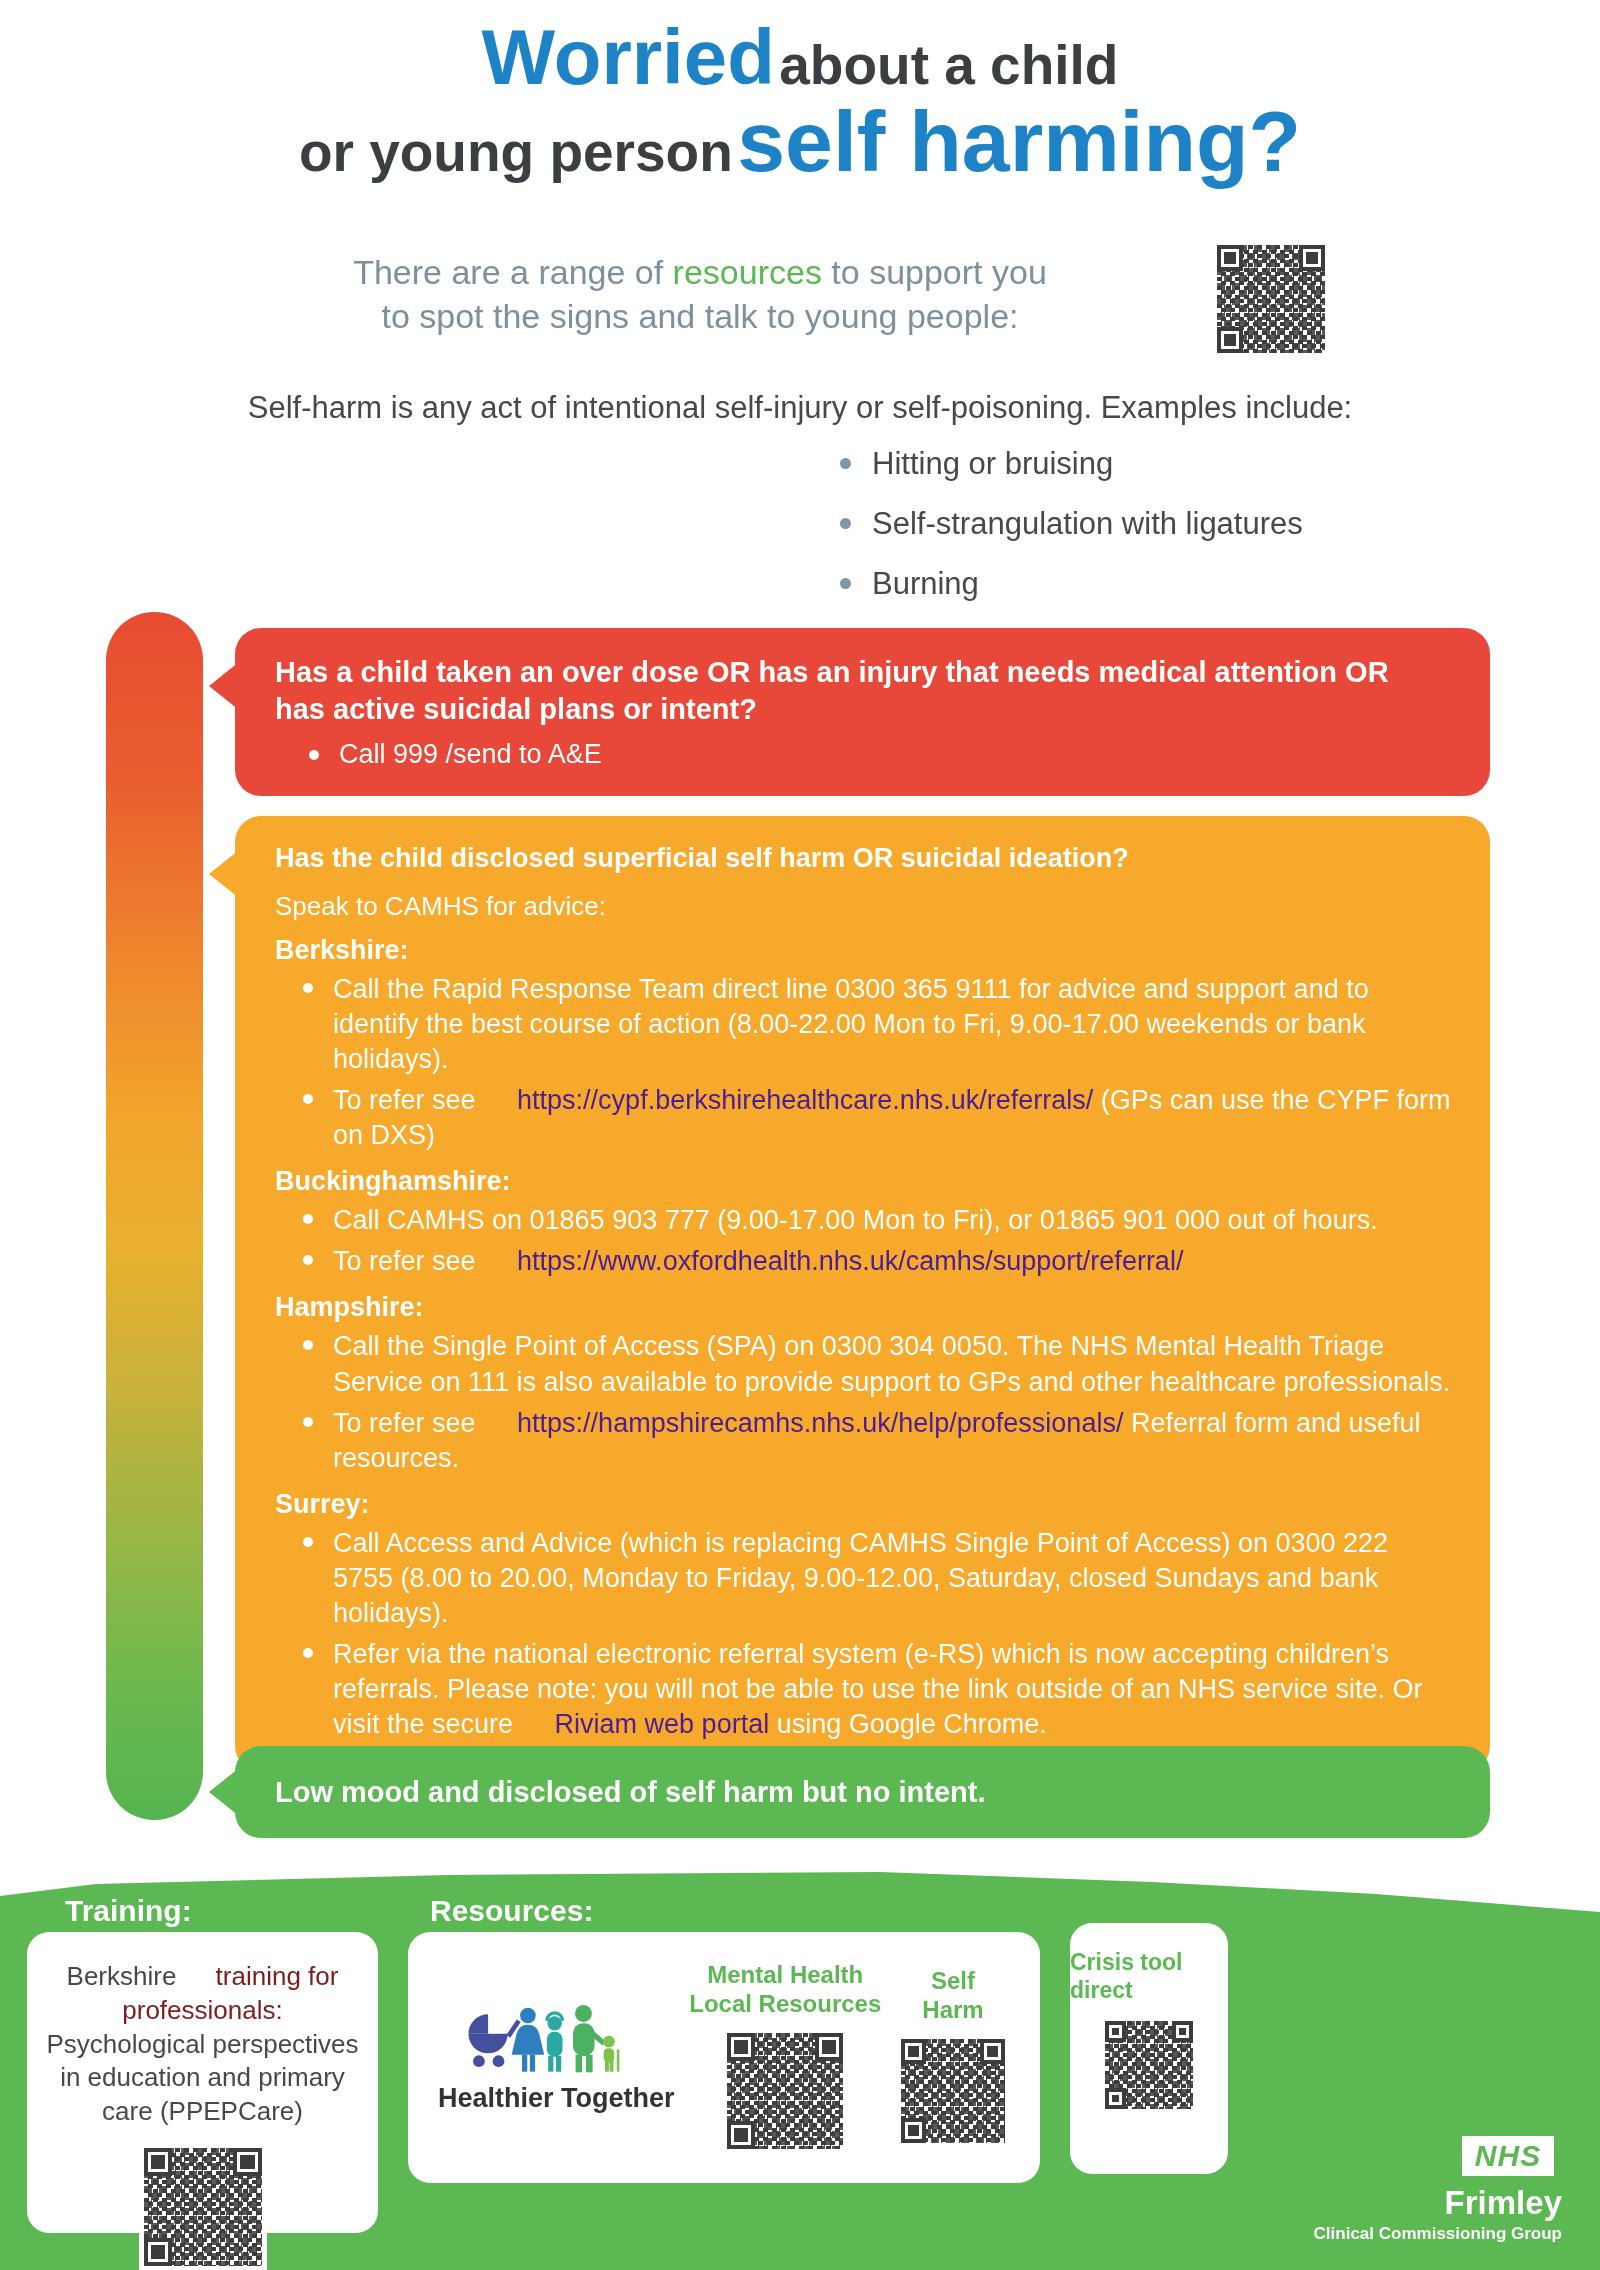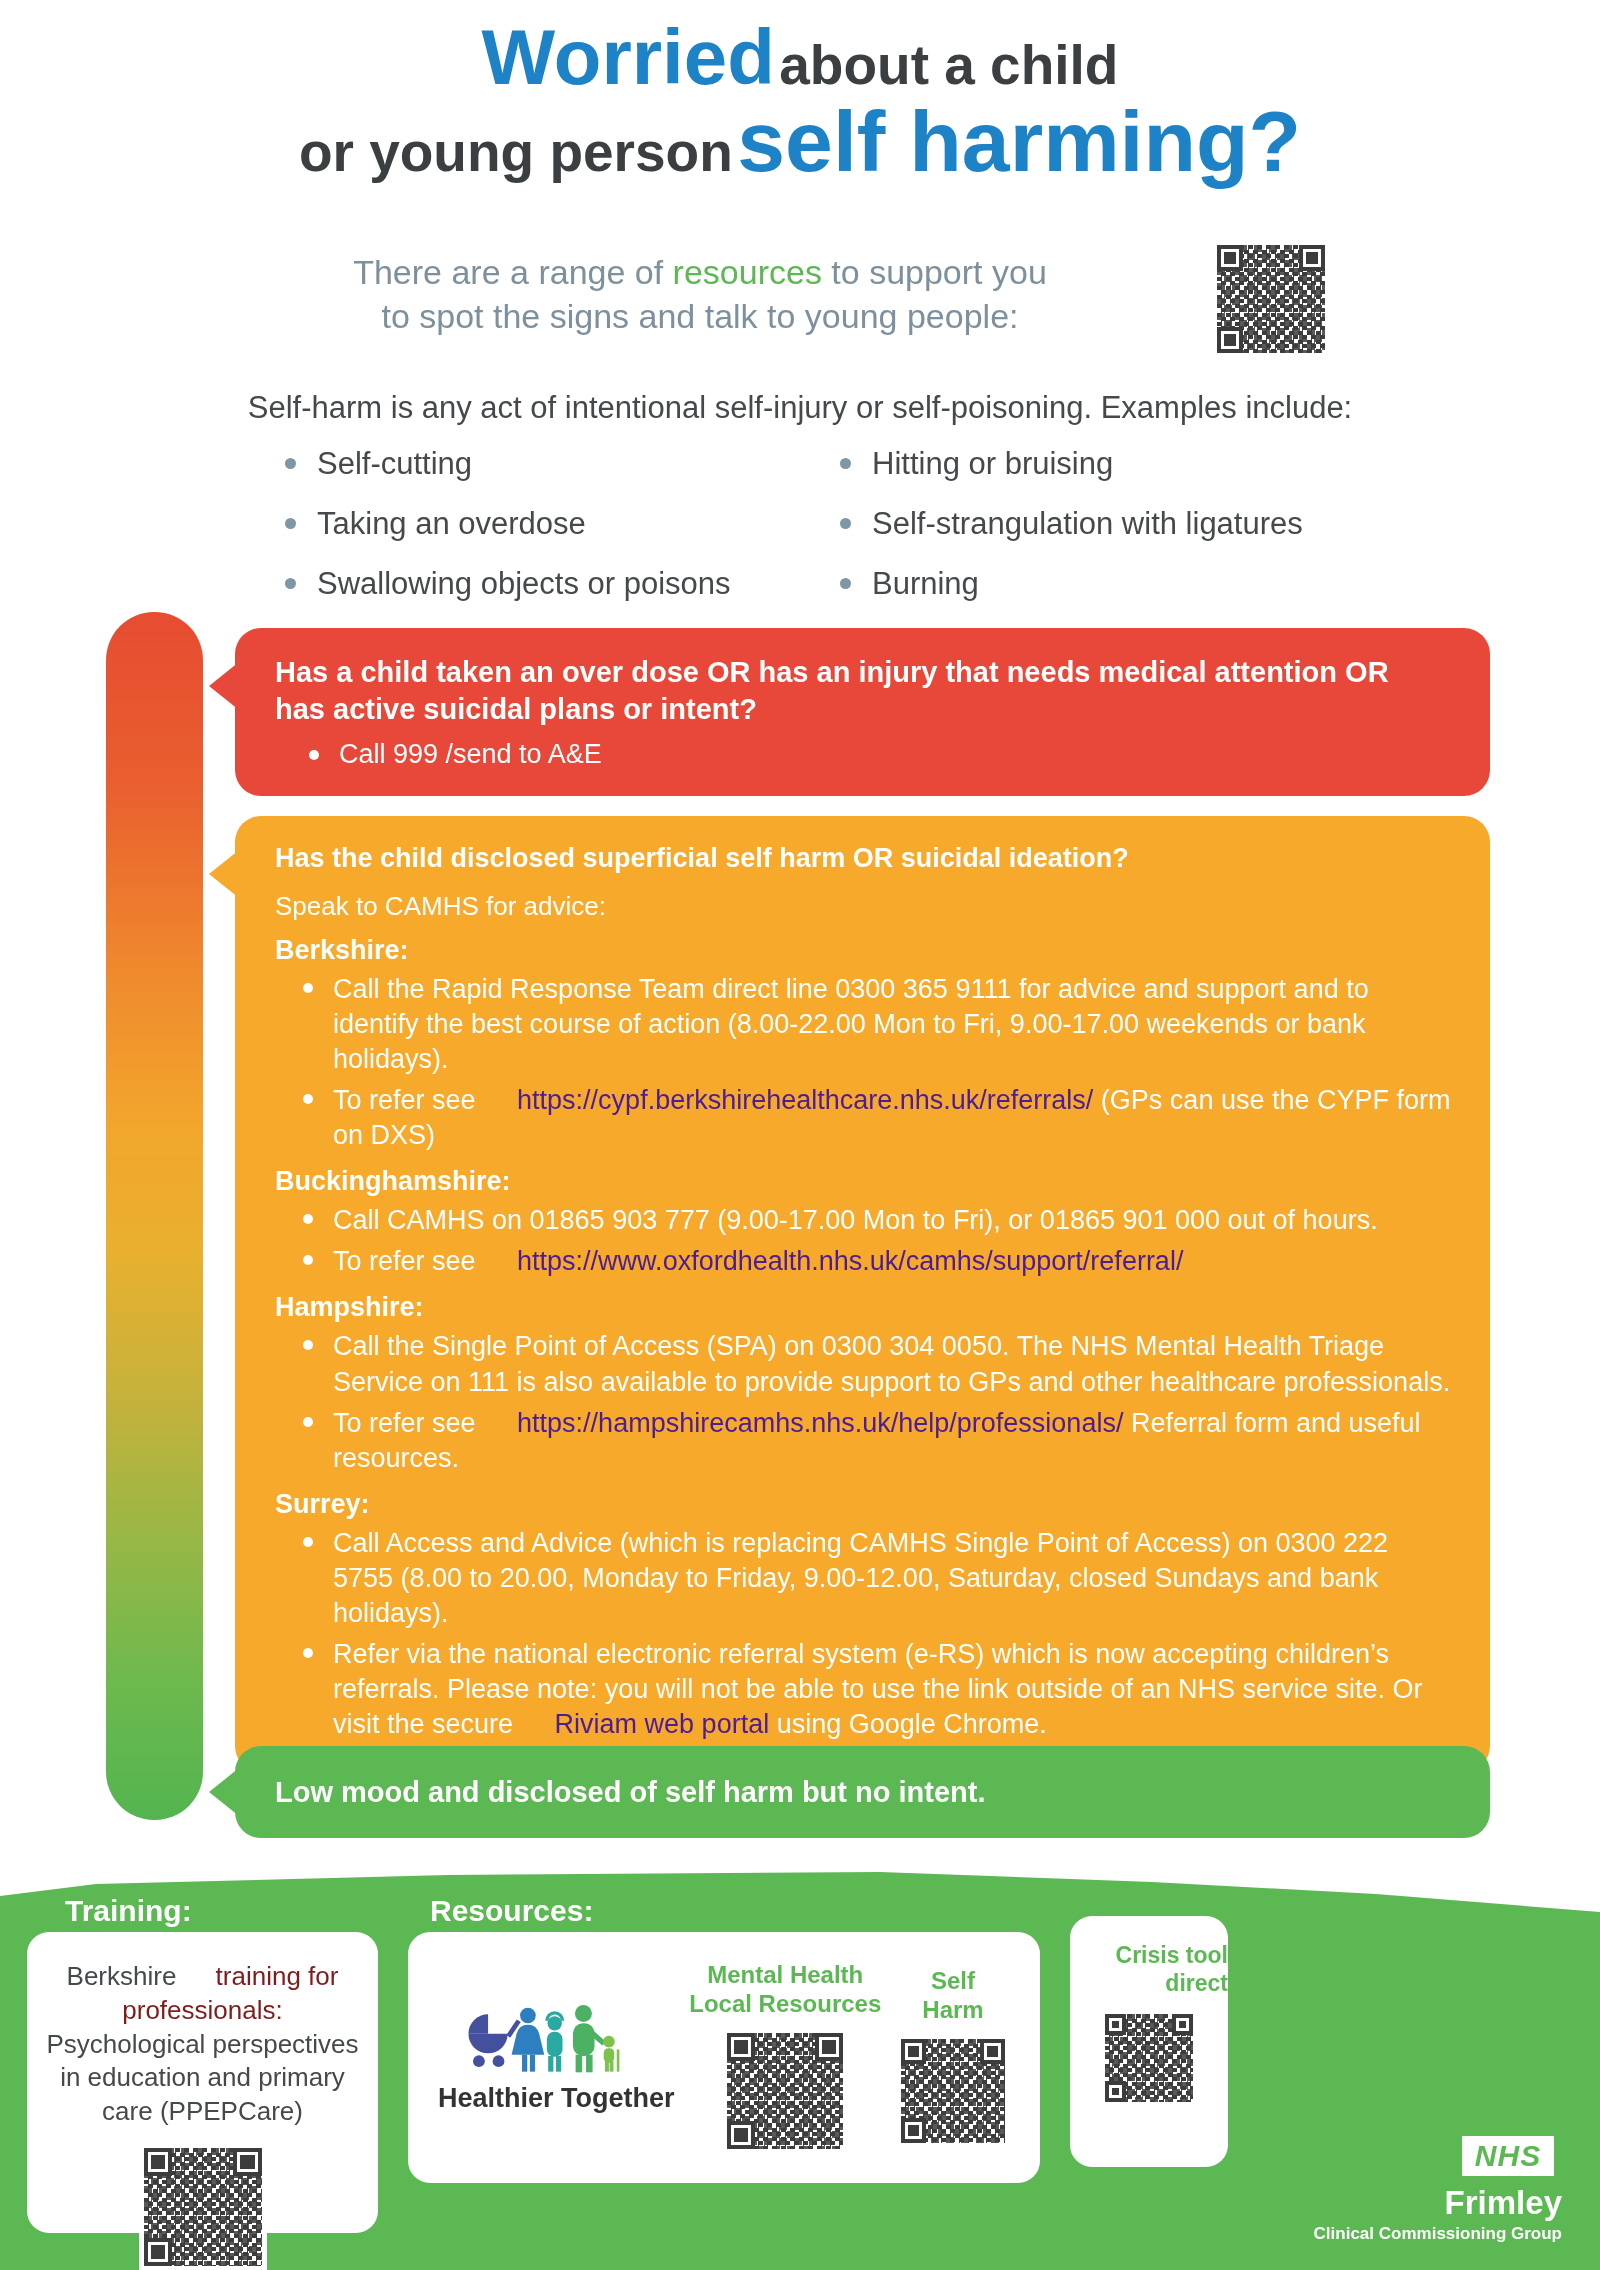--- a/index.html
+++ b/index.html
@@ -58,21 +58,21 @@
   .footer{position:absolute;left:0;top:1872px;width:1600px;height:398px;background:#5cb853;
           clip-path:polygon(0 24px,6% 12px,28% 3px,55% 0,72% 10px,86% 22px,100% 40px,100% 100%,0 100%);}
   .f-label{position:absolute;color:#fff;font-weight:bold;font-size:30px;}
   .f-label.training{left:65px;top:22px;}
   .f-label.resources{left:430px;top:22px;}
 
   .card{position:absolute;background:#fff;border-radius:22px;box-sizing:border-box;}
   .t-card{left:27px;top:60px;width:351px;height:301px;padding:28px 18px;text-align:center;font-size:26px;line-height:1.3;color:#45494c;}
   .t-card .green{color:#7f1d1d;margin-left:32px;}
   .r-card{left:408px;top:60px;width:632px;height:251px;display:flex;align-items:center;justify-content:space-between;padding:0 30px;}
-  .c-card{left:1070px;top:44px;width:158px;height:251px;padding-top:26px;text-align:right;color:#5cb853;font-size:23px;line-height:1.2;font-weight:bold;}
+  .c-card{left:1070px;top:51px;width:158px;height:251px;padding-top:26px;text-align:left;color:#5cb853;font-size:23px;line-height:1.2;font-weight:bold;}
 
   .ht{text-align:center;}
   .ht-text{font-size:27px;font-weight:bold;color:#333;margin-top:2px;}
   .qcol{text-align:center;color:#5cb853;font-size:24px;line-height:1.2;font-weight:bold;}
 
   
   .qr{position:relative;box-sizing:border-box;border:5px solid #fff;background-color:#fff;
       background-image:repeating-conic-gradient(rgba(60,60,60,.85) 0% 25%,transparent 0% 50%),
                        repeating-conic-gradient(#3c3c3c 0% 25%,#fff 0% 50%);
       background-size:15px 15px,9px 9px;}
@@ -114,25 +114,20 @@
   </div>
 
   <div class="qr top-qr">
       <i class="tl"></i>
       <i class="tr"></i>
       <i class="bl"></i>
     </div>
 
   <div class="intro">Self-harm is any act of intentional self-injury or self-poisoning. Examples include:</div>
 
-  <ul class="examples-left">
-    <li>Self-cutting</li>
-    <li>Taking an overdose</li>
-    <li>Swallowing objects or poisons</li>
-  </ul>
   <ul class="examples-right">
     <li>Hitting or bruising</li>
     <li>Self-strangulation with ligatures</li>
     <li>Burning</li>
   </ul>
 
   <div class="bar"></div>
 
   <div class="bubble red-box">
     <h2>Has a child taken an over dose OR has an injury that needs medical attention OR has active suicidal plans or intent?</h2>

